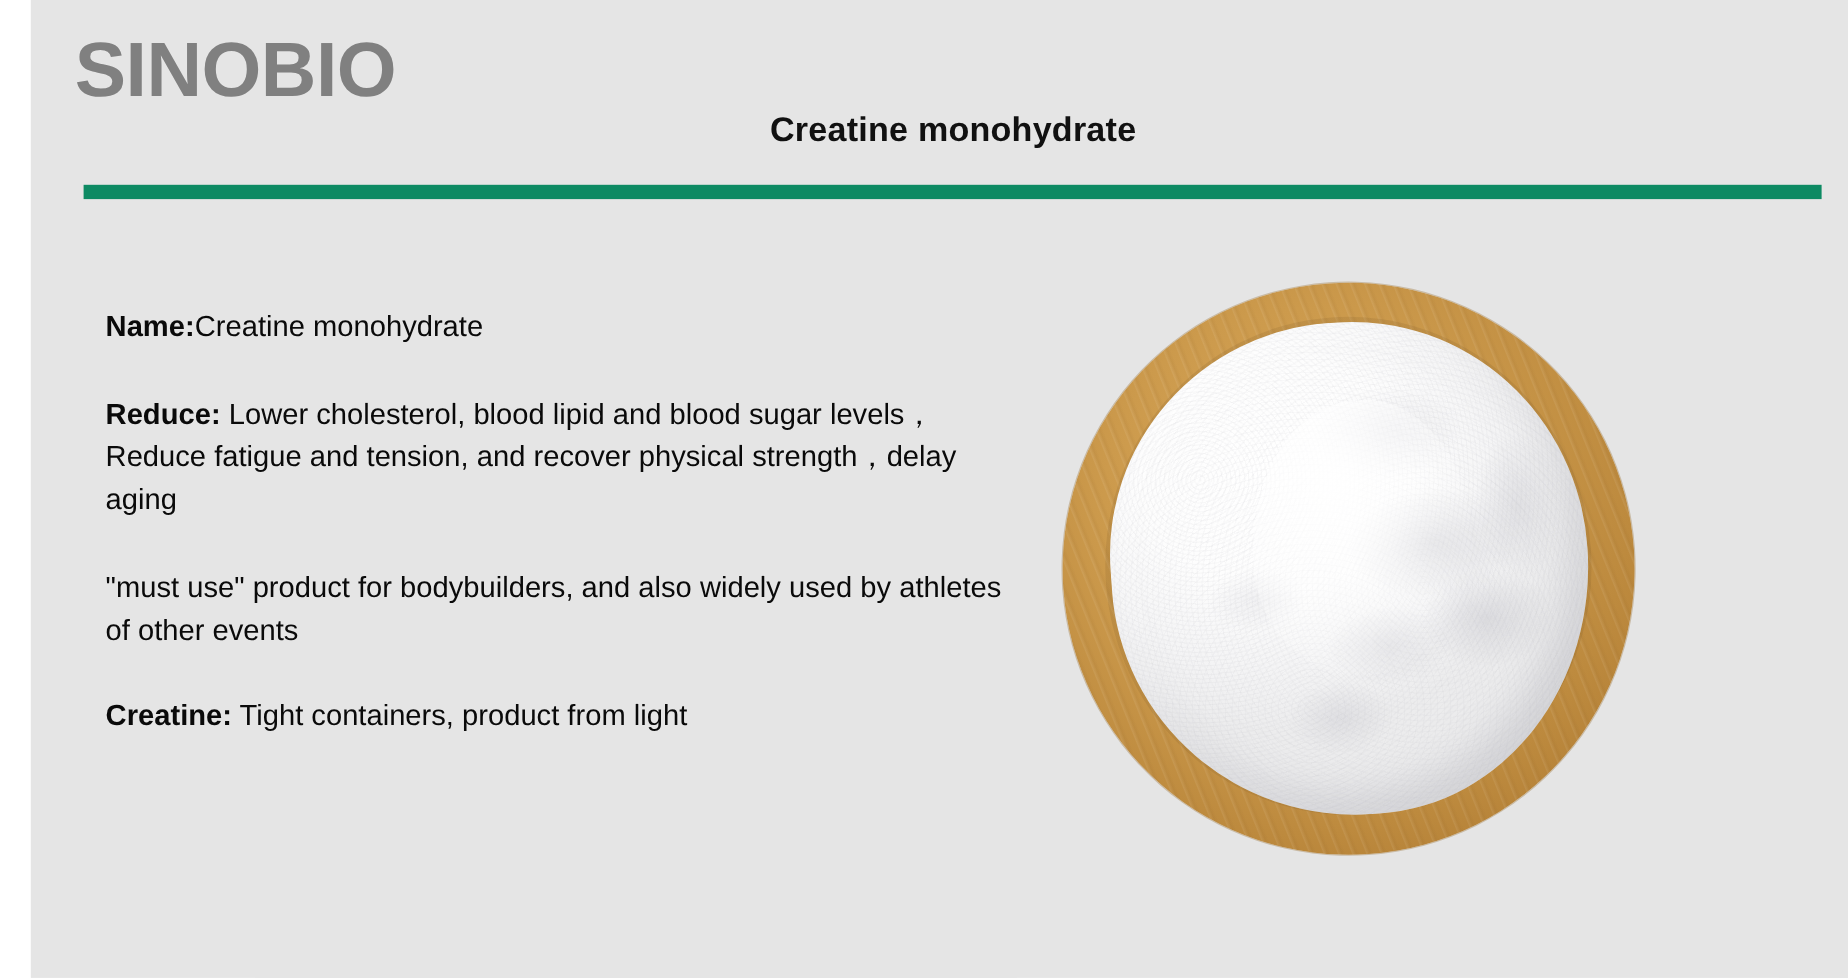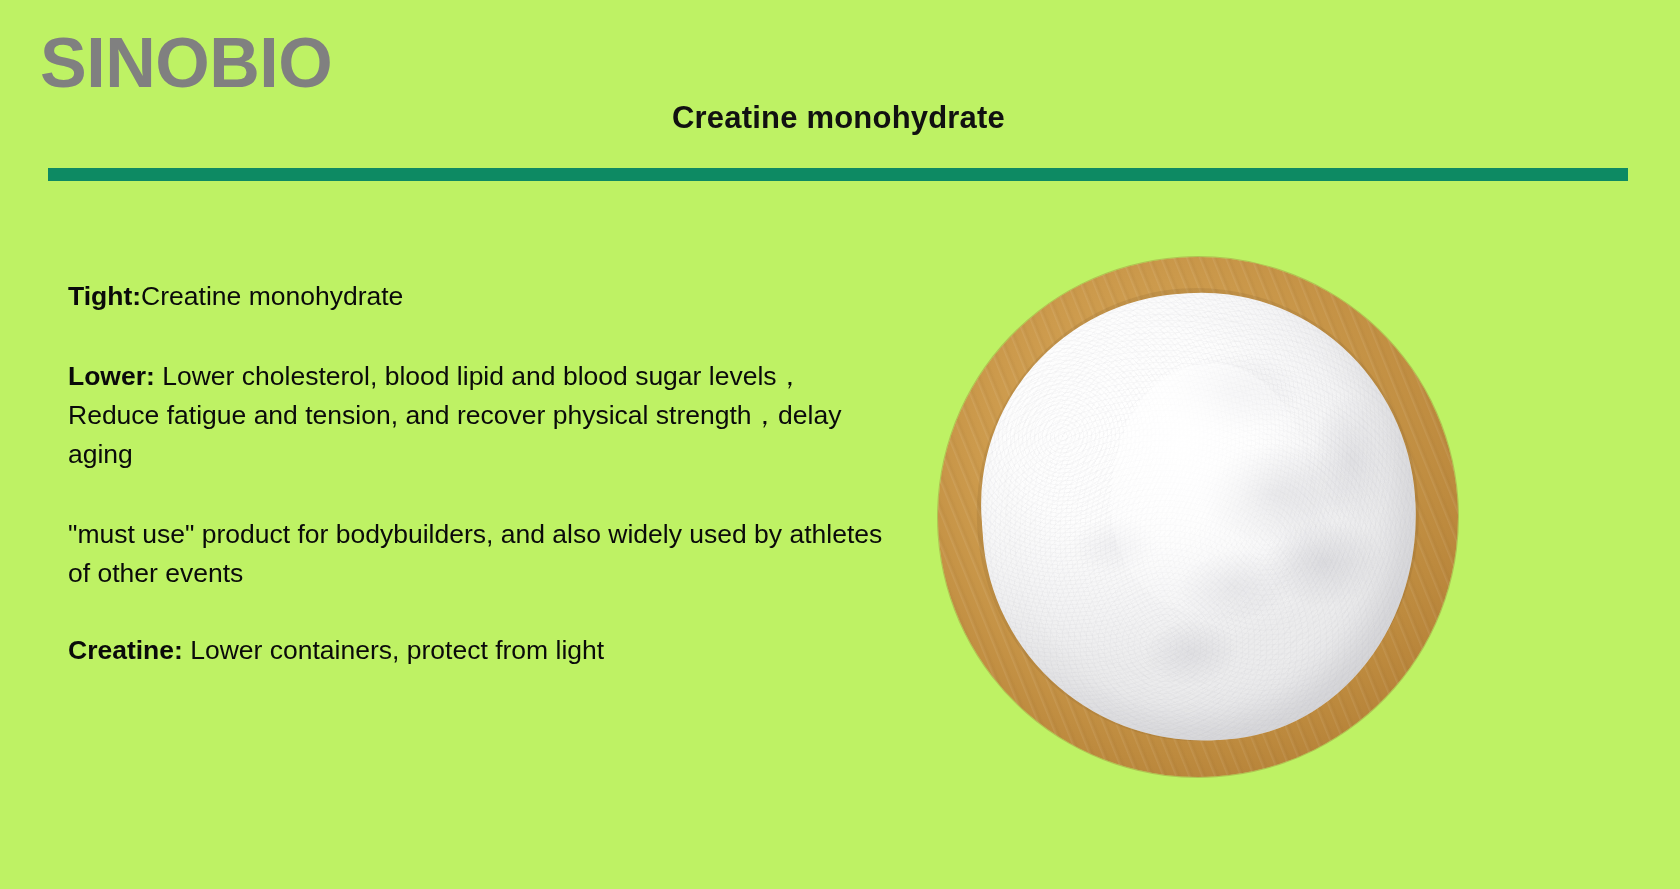--- a/index.html
+++ b/index.html
@@ -12,21 +12,22 @@
     height: 889px;
     overflow: hidden;
     font-family: "Liberation Sans", sans-serif;
     color: #000000;
     position: relative;
   }
 
   .slide {
     position: absolute;
     inset: 0;
-    background: #bef264;
+    background: #e5e5e5;
+    margin-left: 28px;
   }
 
   
   .brand-logo {
     position: absolute;
     left: 40px;
     top: 28px;
     font-size: 70px;
     font-weight: bold;
     letter-spacing: -0.5px;
@@ -197,34 +198,34 @@
 
   <div class="brand-logo">SINOBIO</div>
 
   <h1 class="product-title">Creatine monohydrate</h1>
 
   <div class="divider-rule"></div>
 
   <div class="spec-list">
 
     <p class="spec-block">
-      <span class="spec-label">Tight:</span><span class="spec-value">Creatine monohydrate</span>
+      <span class="spec-label">Name:</span><span class="spec-value">Creatine monohydrate</span>
     </p>
 
 
     <p class="spec-block">
-      <span class="spec-label">Lower:</span><span class="spec-value"> Lower cholesterol, blood lipid and blood sugar levels，Reduce fatigue and tension, and recover physical strength，delay aging</span>
+      <span class="spec-label">Reduce:</span><span class="spec-value"> Lower cholesterol, blood lipid and blood sugar levels，Reduce fatigue and tension, and recover physical strength，delay aging</span>
     </p>
 
     <p class="spec-block quote-block">
       <span class="spec-value">"must use" product for bodybuilders, and also widely used by athletes of other events</span>
     </p>
 
     <p class="spec-block">
-      <span class="spec-label">Creatine:</span><span class="spec-value"> Lower containers, protect from light</span>
+      <span class="spec-label">Creatine:</span><span class="spec-value"> Tight containers, product from light</span>
     </p>
 
   </div>
 
   <div class="product-photo">
     <div class="bowl">
       <div class="bowl-grain"></div>
       <div class="bowl-inner-shadow"></div>
       <div class="powder">
         <div class="powder-texture"></div>

